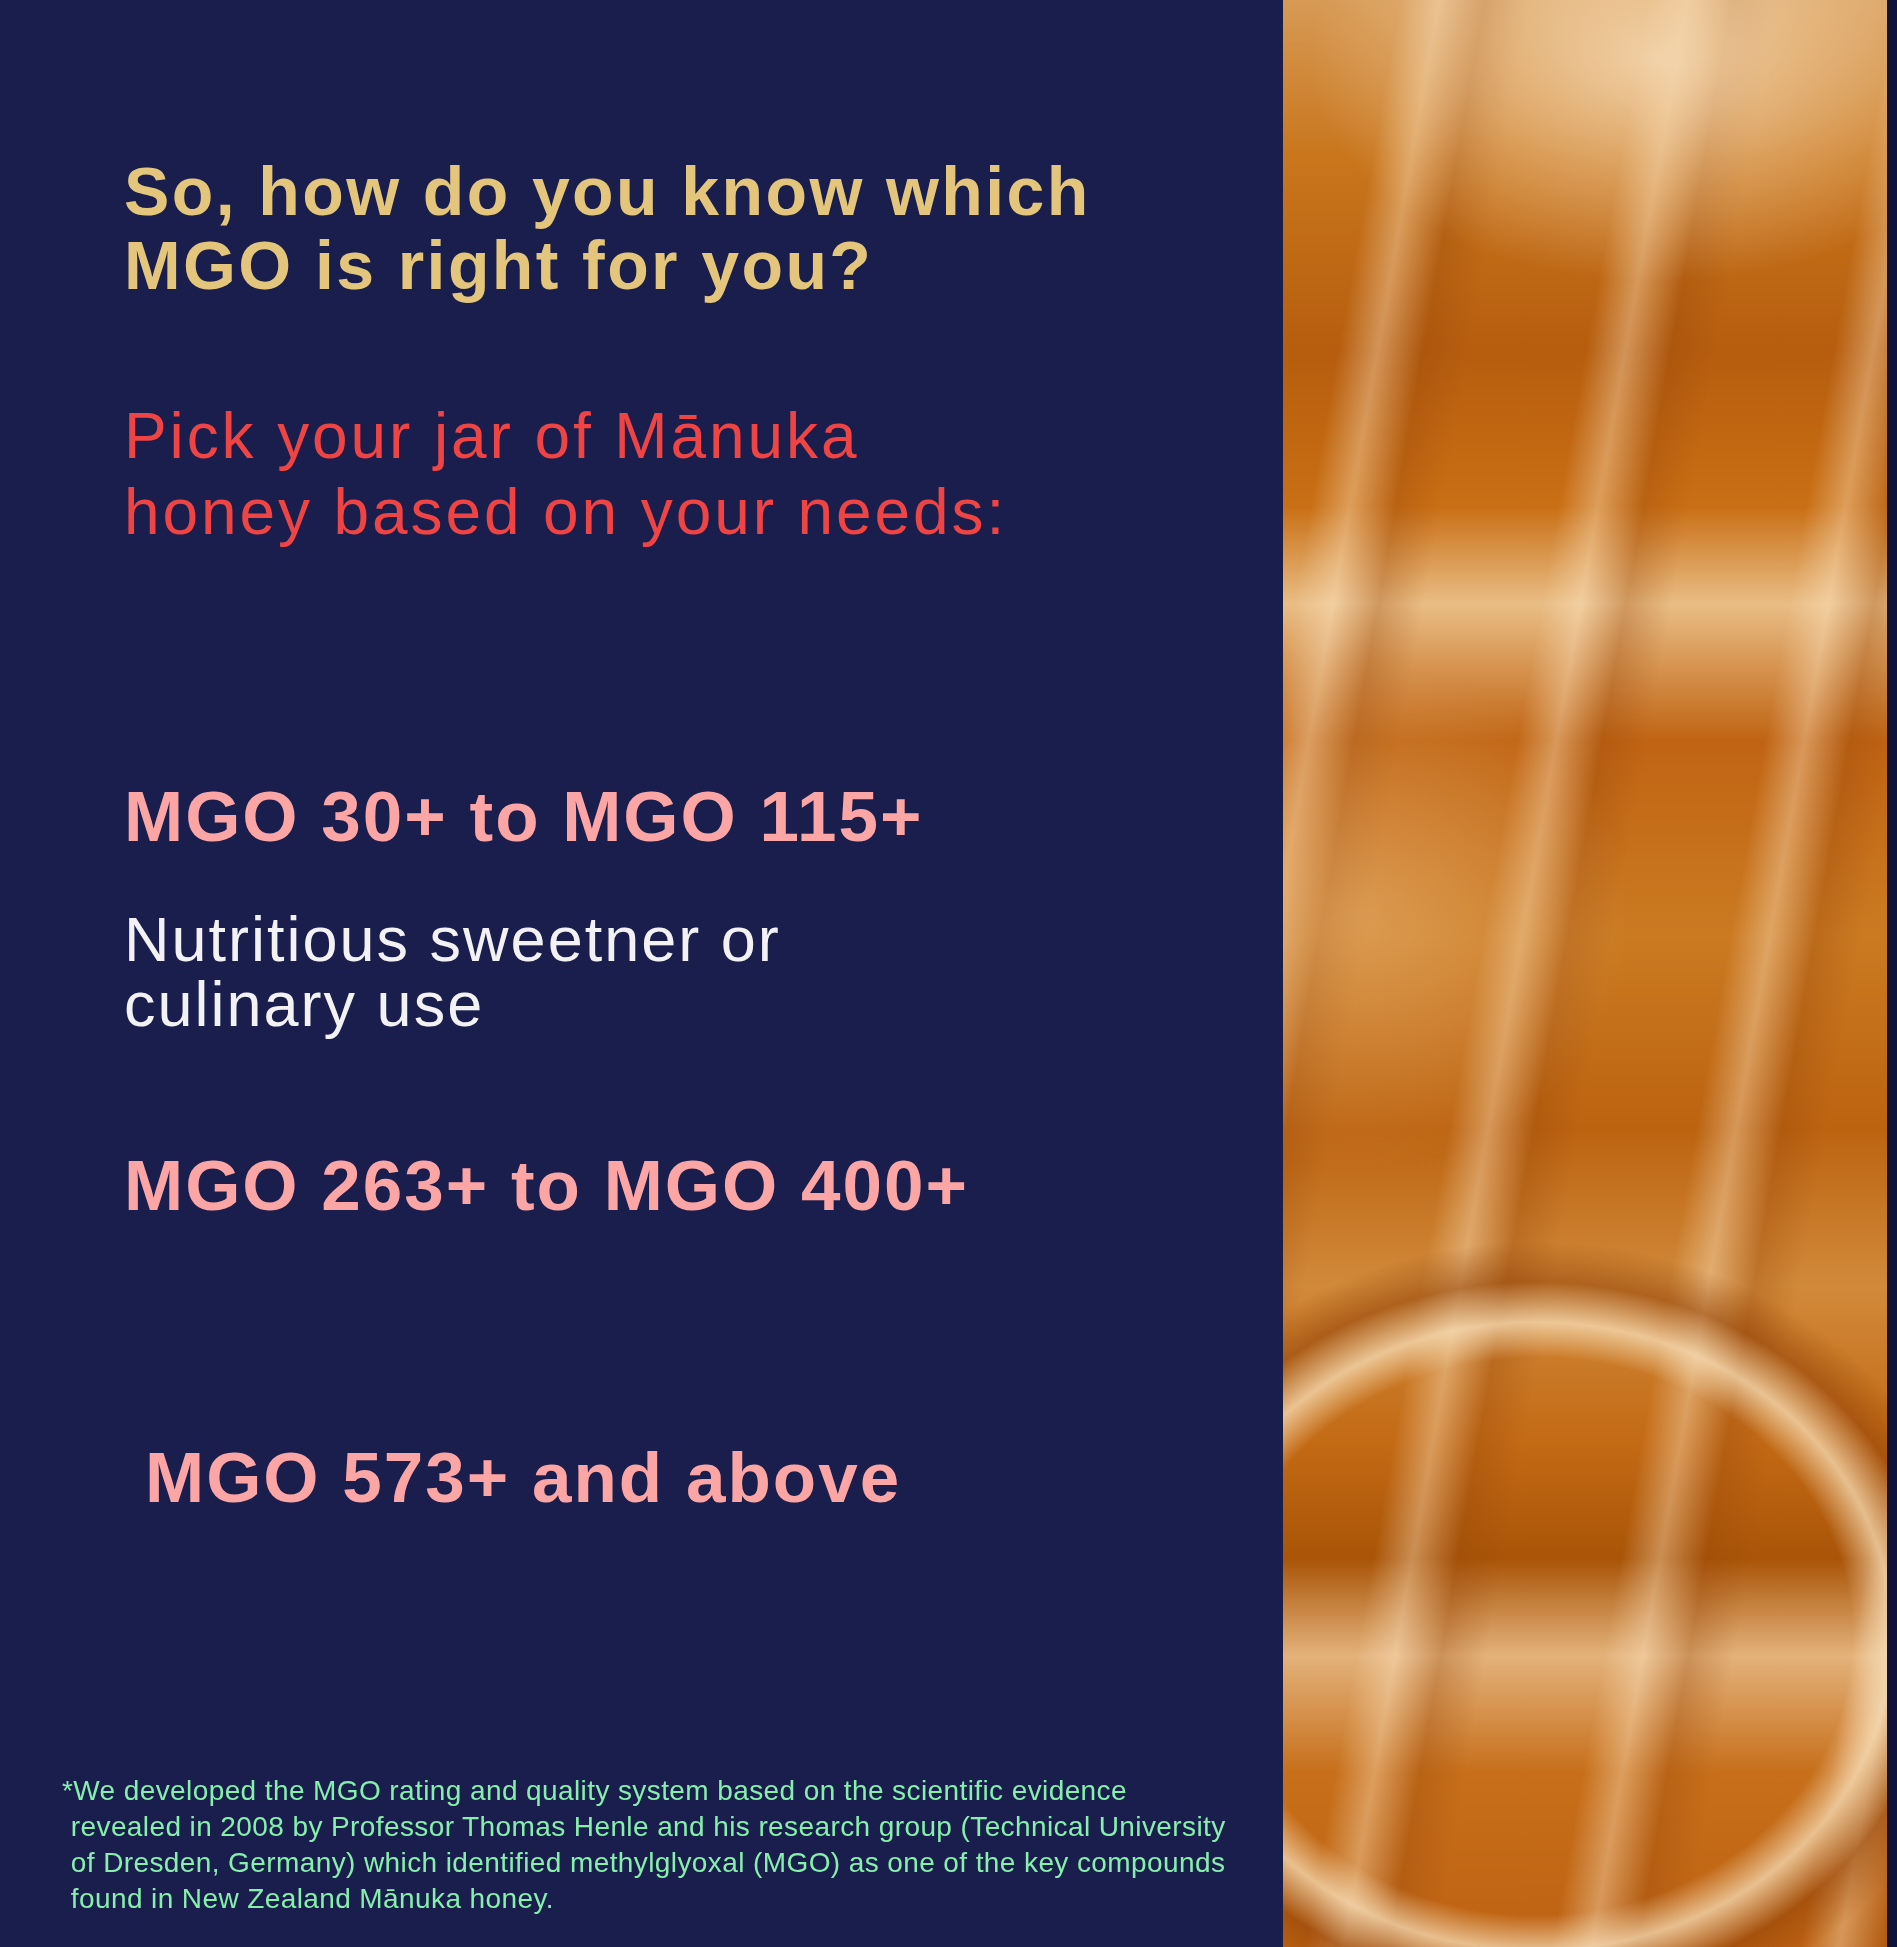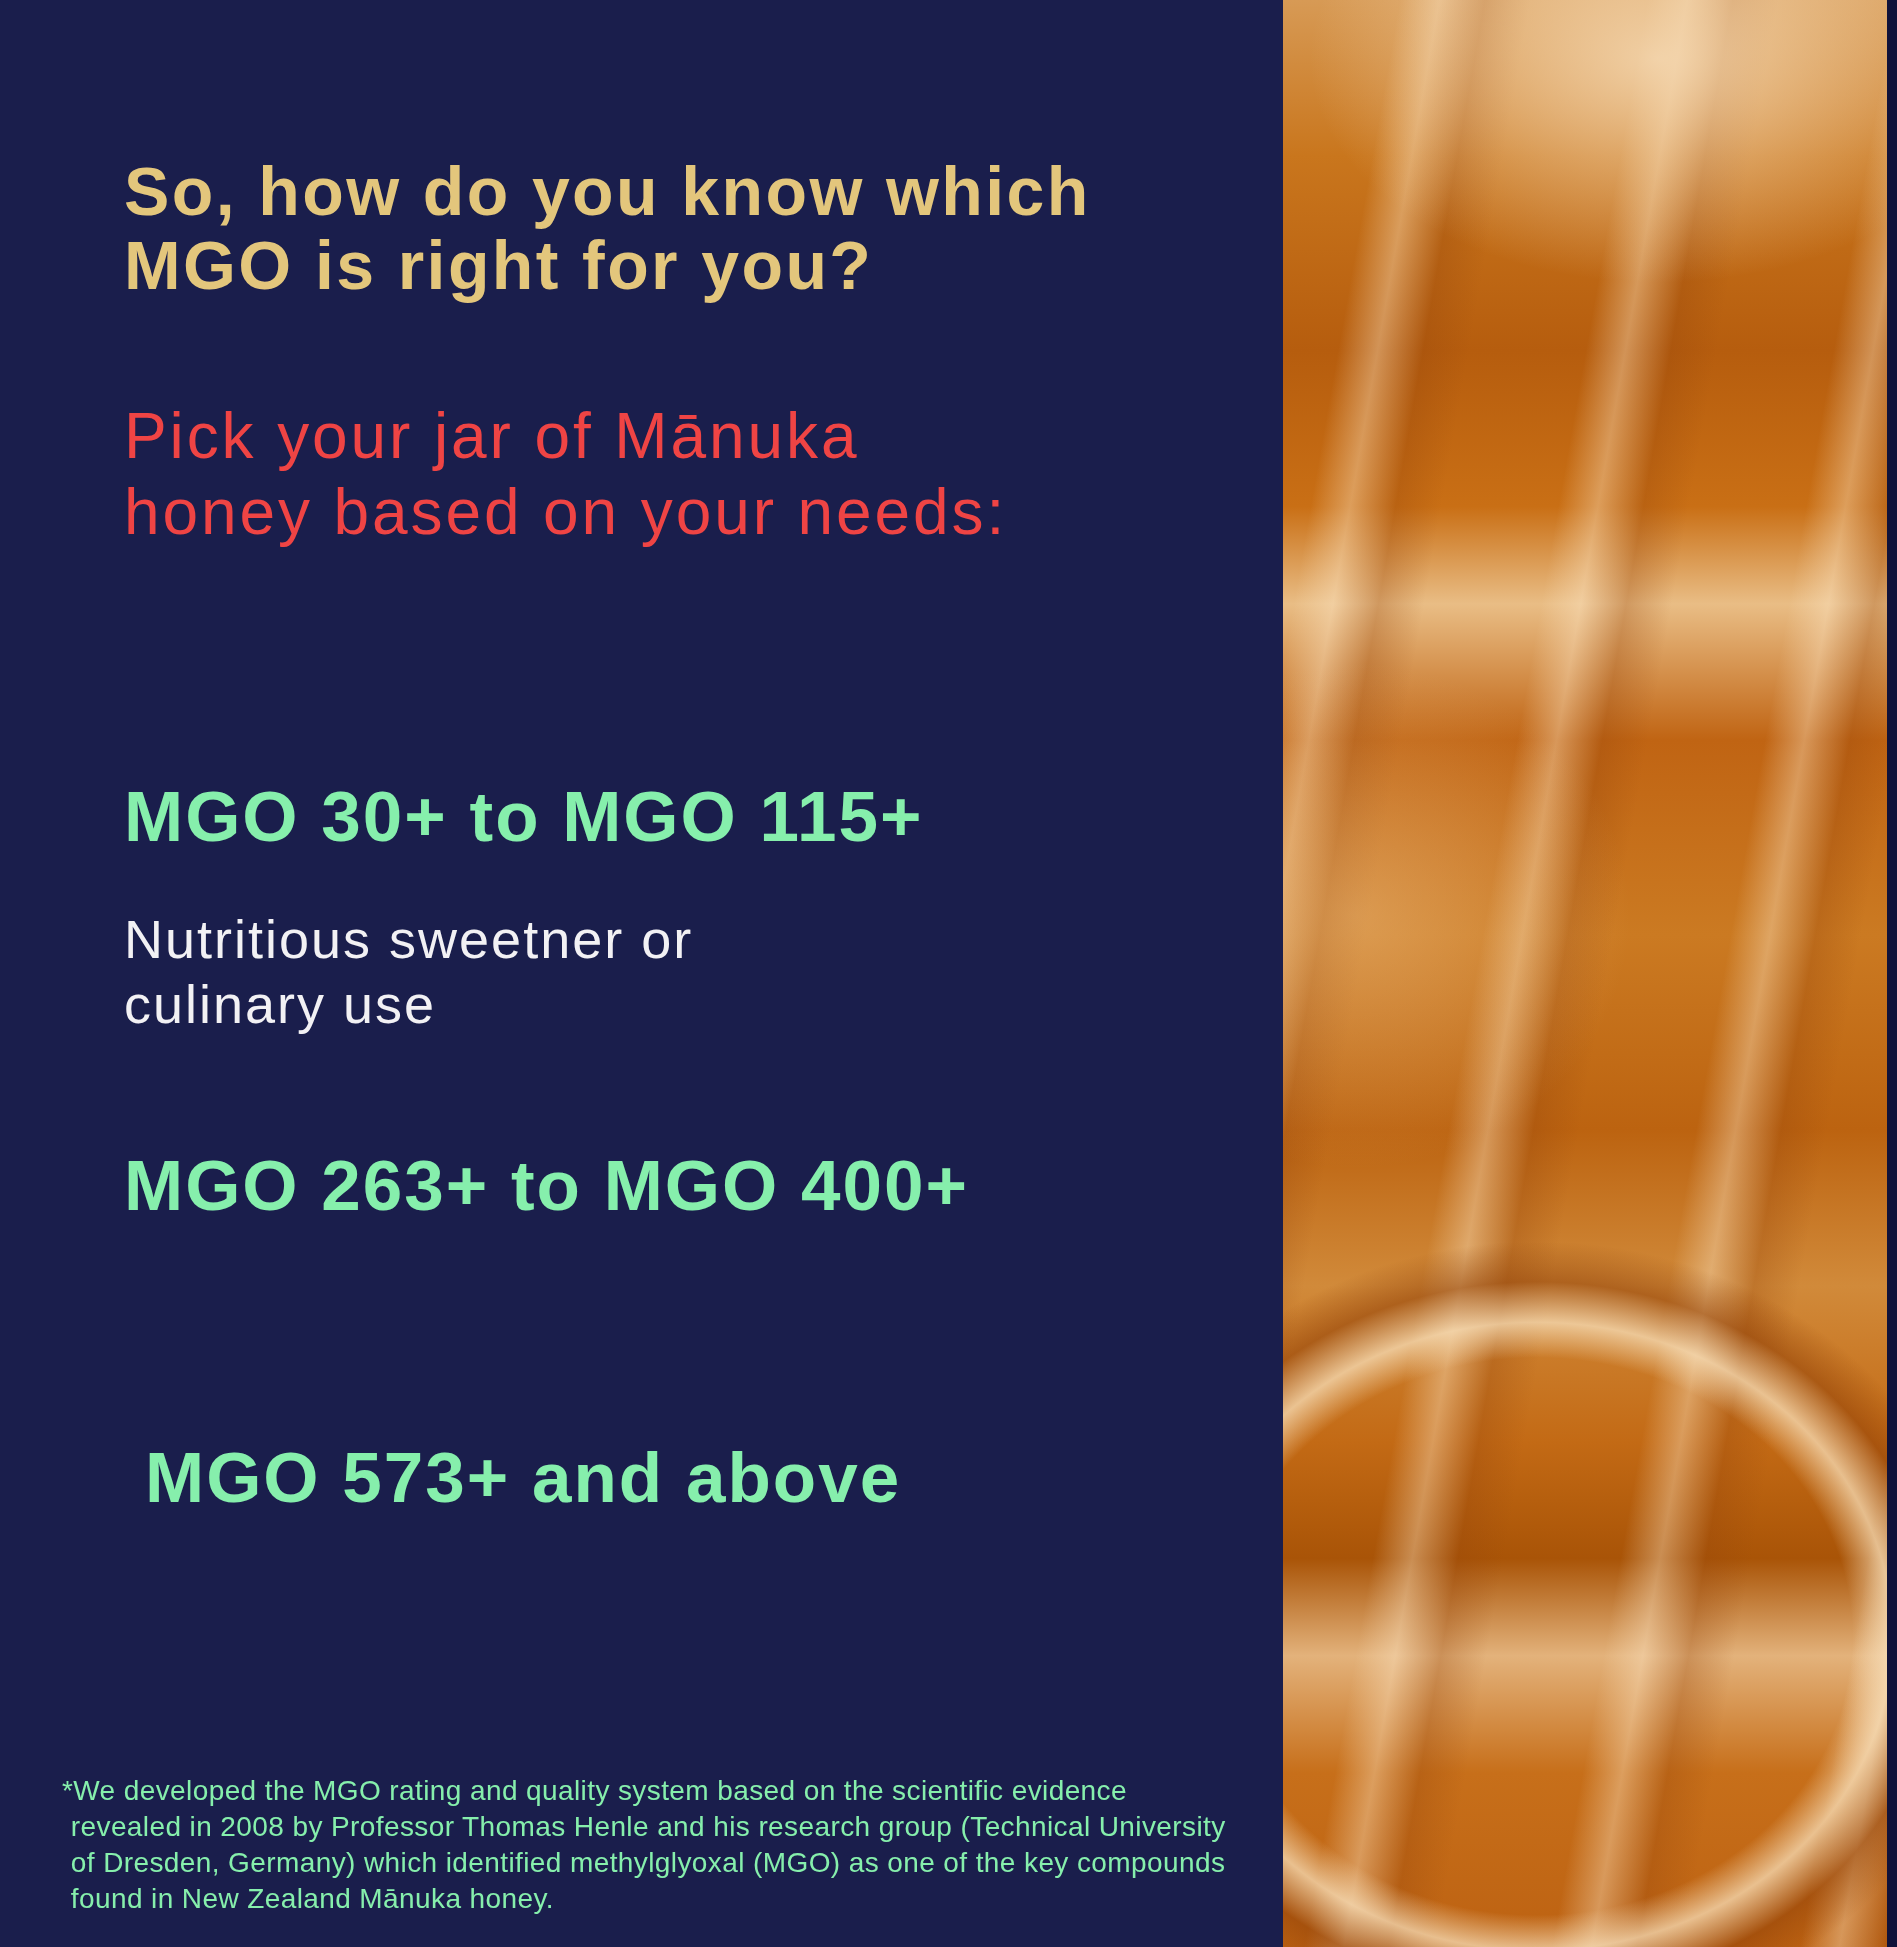--- a/index.html
+++ b/index.html
@@ -32,30 +32,30 @@
     top: 398px;
     margin: 0;
     color: #ef4444;
     font-size: 64px;
     font-weight: 400;
     line-height: 76px;
     letter-spacing: 2.9px;
   }
   .tier-range {
     margin: 0;
-    color: #86efac;
+    color: #fca5a5;
     font-size: 71px;
     font-weight: 700;
     line-height: 78px;
     letter-spacing: 2px;
   }
   .tier-use {
     margin: 0;
     color: #f2f1f4;
-    font-size: 54px;
+    font-size: 63px;
     font-weight: 400;
     line-height: 65px;
     letter-spacing: 2px;
   }
   .tier1-range { top: 778px; }
   .tier1-use  { top: 907px; }
   .tier2-range { top: 1147px; }
   .tier2-use  { top: 1260px; }
   .tier3-range { top: 1439px; left: 145px; }
   .tier3-use  { top: 1560px; }

